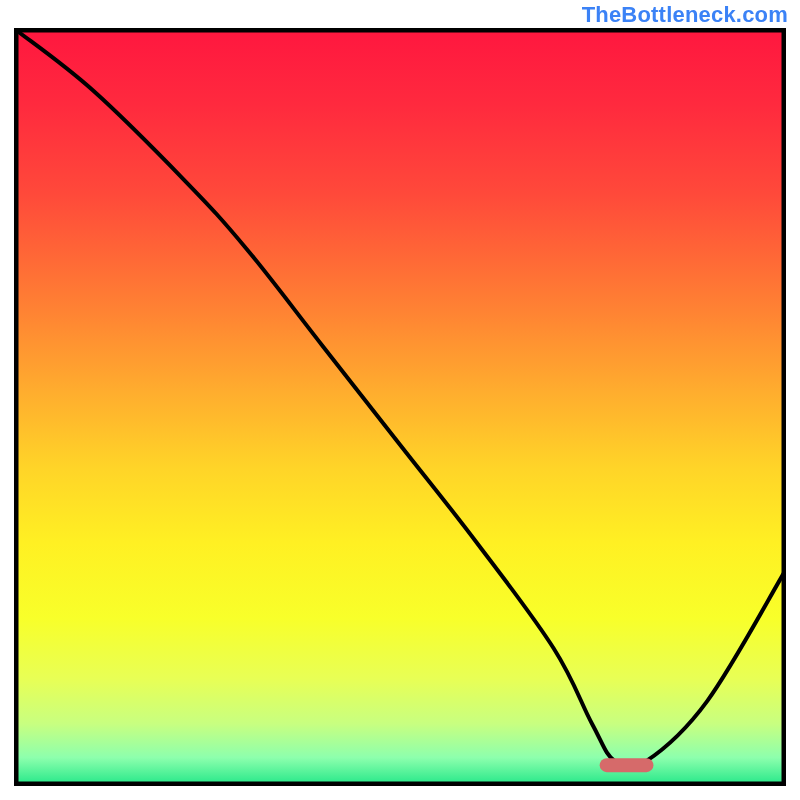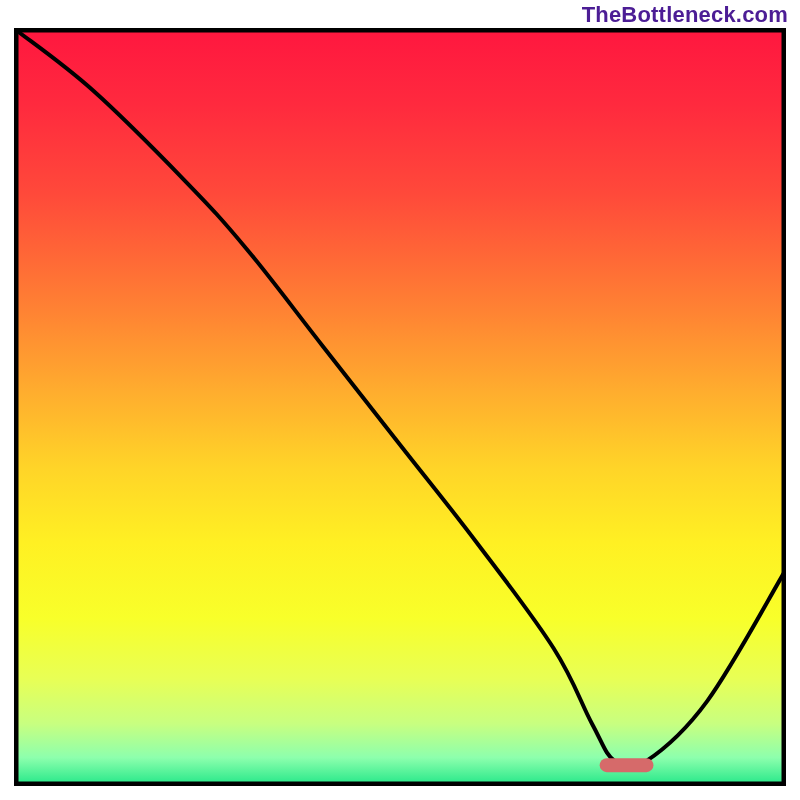--- a/index.html
+++ b/index.html
@@ -14,21 +14,21 @@
     position: relative;
     width: 800px;
     height: 800px;
   }
   .watermark {
     position: absolute;
     top: 2px;
     right: 12px;
     font-size: 22px;
     font-weight: 600;
-    color: #4c1d95;
+    color: #3b82f6;
     letter-spacing: 0.2px;
   }
   .plot {
     position: absolute;
     left: 14px;
     top: 28px;
     width: 772px;
     height: 758px;
   }
   .plot svg {

